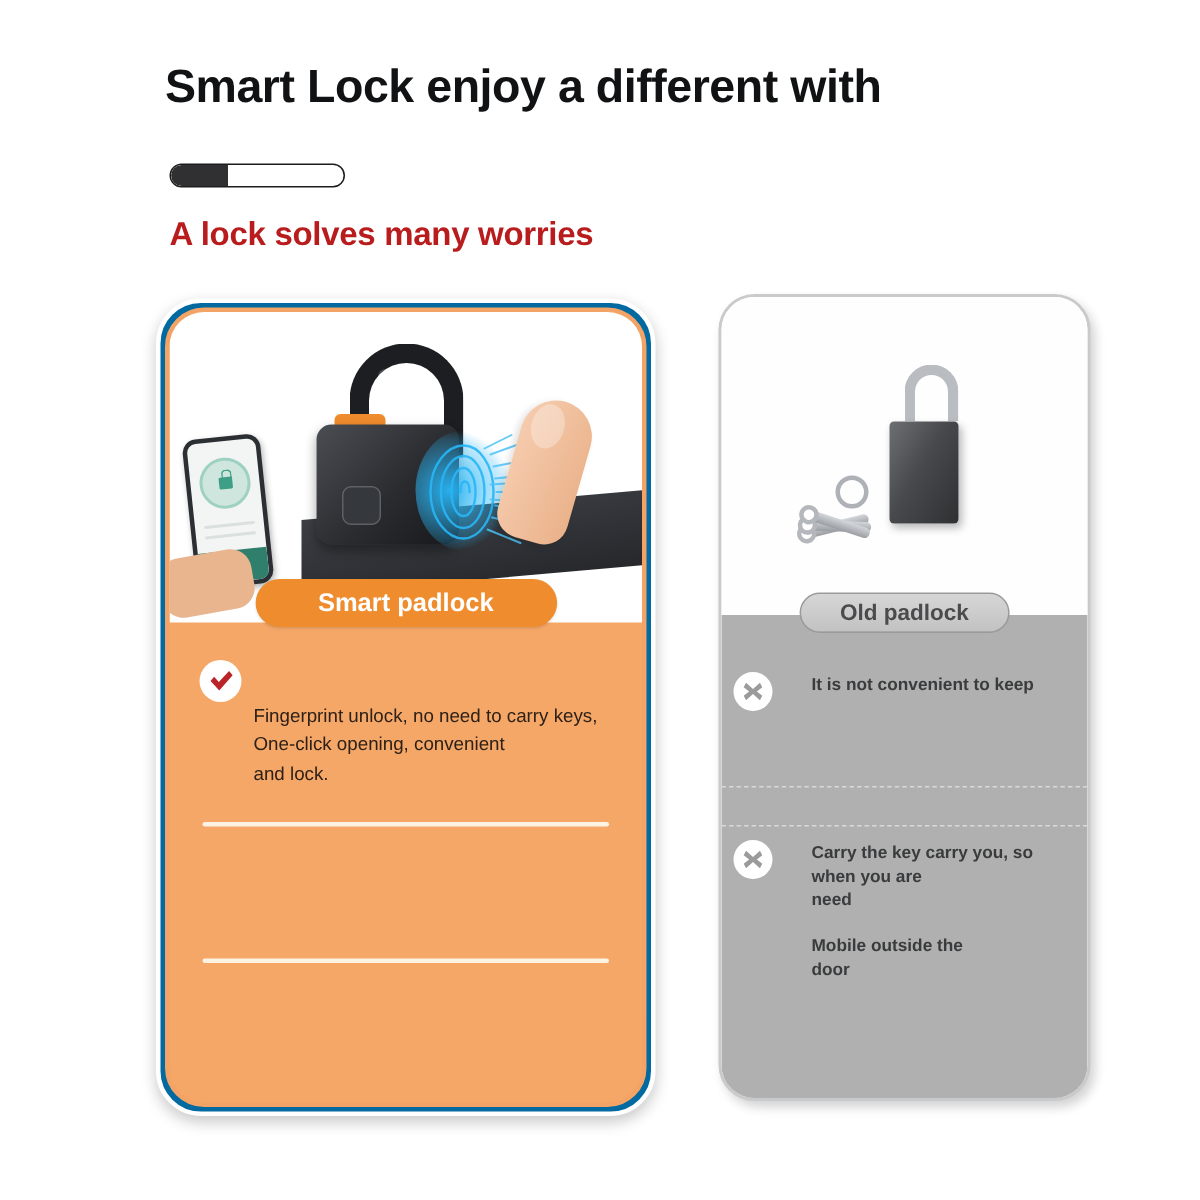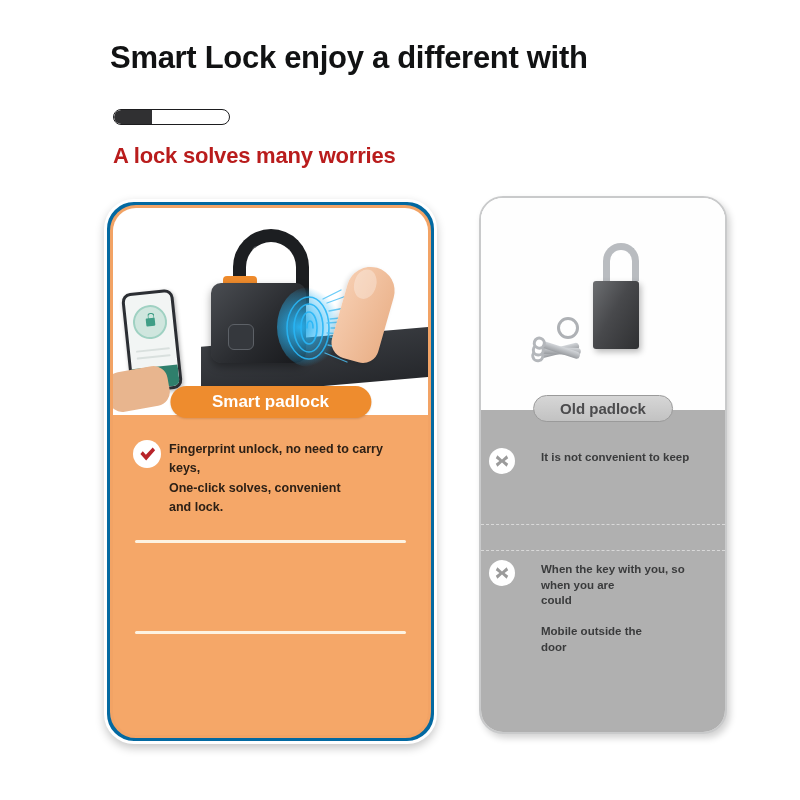--- a/index.html
+++ b/index.html
@@ -142,21 +142,21 @@
     box-sizing:border-box;
   }
   .cbadge{
     position:absolute;left:20px;top:16px;
     width:28px;height:28px;border-radius:50%;
     background:#ffffff;
     display:flex;align-items:center;justify-content:center;
   }
   .smart-text{
     font-size:12.5px;line-height:1.55;
-    color:#2d2016;font-weight:bold;
+    color:#2d2016;font-weight:normal;margin-top:28px;
   }
   .smart-rule{
     height:3px;background:#fdf3e2;
     margin:14px 22px 0 22px;border-radius:2px;
   }
   .sgap1{height:74px;}
   .sgap2{height:40px;}
 
   
   .scene{position:absolute;inset:0;}
@@ -342,22 +342,22 @@
       <div class="gap-b"></div>
       <div class="old-sep"></div>
 
       <div class="old-item">
         <span class="xbadge">
           <svg width="16" height="16" viewBox="0 0 16 16" aria-hidden="true">
             <path d="M3.4 2.2 L8 6.4 L12.6 2.2 L14.2 5.2 L10.6 8 L14.2 10.8 L12.6 13.8 L8 9.6 L3.4 13.8 L1.8 10.8 L5.4 8 L1.8 5.2 Z" fill="#9b9b9b"></path>
           </svg>
         </span>
         <div class="old-text">
-          <span>When the key with you, so when you are</span><br>
-          <span>could</span><br>
+          <span>Carry the key carry you, so when you are</span><br>
+          <span>need</span><br>
           <br>
           <span>Mobile outside the</span><br>
           <span>door</span>
         </div>
       </div>
 
     </div>
   </div>
 
   <div class="card-smart">
@@ -416,21 +416,21 @@
       <div class="smart-list">
 
         <div class="smart-item">
           <span class="cbadge">
             <svg width="19" height="19" viewBox="0 0 20 20" aria-hidden="true">
               <path d="M2.5 9.5 L5 6.5 L8.3 10.2 L15.5 2.5 L18 5.4 L8.6 16.2 Z" fill="#b8242a"></path>
             </svg>
           </span>
           <div class="smart-text">
             <span>Fingerprint unlock, no need to carry keys,</span><br>
-            <span>One-click solves, convenient</span><br>
+            <span>One-click opening, convenient</span><br>
             <span>and lock.</span>
           </div>
         </div>
 
         <div class="smart-rule"></div>
         <div class="sgap1"></div>
 
 
         <div class="smart-rule"></div>
         <div class="sgap2"></div>

